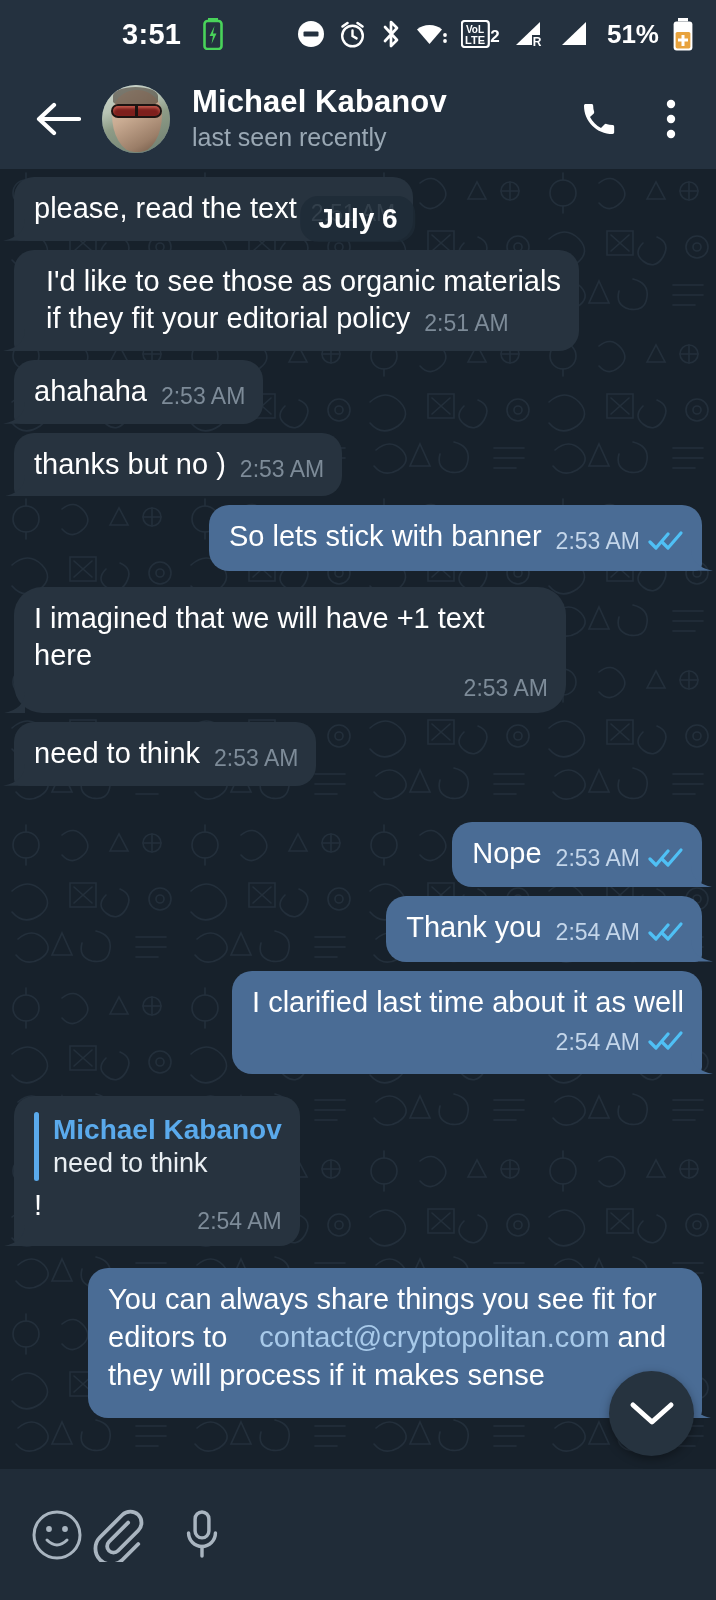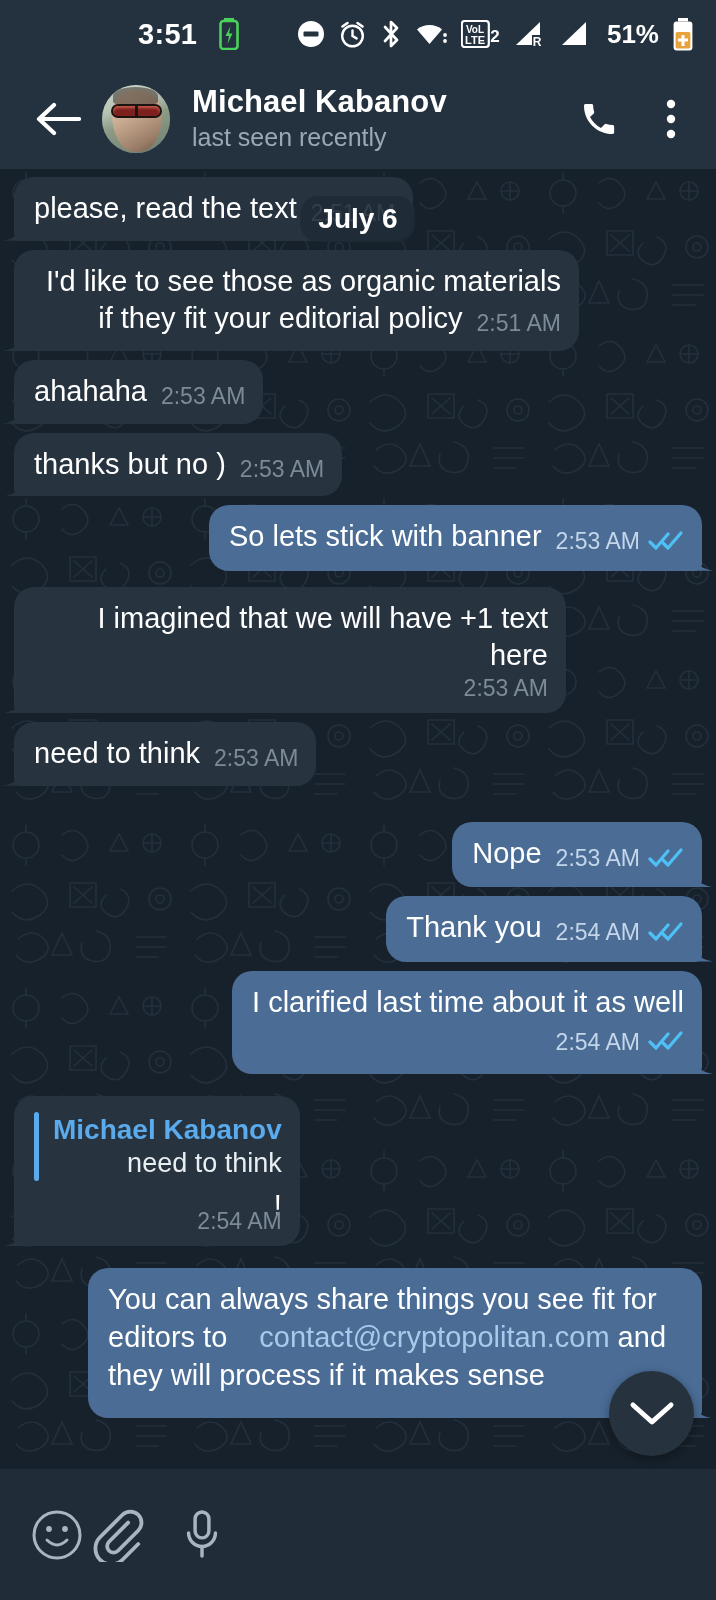--- a/index.html
+++ b/index.html
@@ -7,21 +7,21 @@
   body {
     font-family:"Liberation Sans", sans-serif;
     background:#16202a;
     -webkit-font-smoothing:antialiased;
   }
   .phone { position:relative; width:716px; height:1600px; overflow:hidden; background:#16202a; }
 
   
   .statusbar {
     position:absolute; top:0; left:0; width:716px; height:68px;
-    background:#24313f; display:flex; align-items:center; z-index:30;padding-left:16px;
+    background:#24313f; display:flex; align-items:center; z-index:30;
   }
   .sb-clock {
     color:#ffffff; font-size:29px; font-weight:600; letter-spacing:.3px;
     margin-left:122px;
   }
   .sb-leftbatt { margin-left:22px; display:flex; align-items:center; }
   .sb-right {
     margin-left:auto; margin-right:22px; display:flex; align-items:center; gap:13px;
   }
   .sb-pct { color:#fff; font-size:26px; font-weight:600; margin-left:4px; }
@@ -57,21 +57,21 @@
   
   .chat {
     position:absolute; top:169px; left:0; width:716px; height:1300px;
     background:#17212b; overflow:hidden; z-index:5;
   }
   .doodle { position:absolute; inset:0; opacity:.34; pointer-events:none; }
 
   .msgs { position:absolute; inset:0; padding:8px 0 0 0; }
 
   .row { display:flex; width:100%; padding:0 14px; margin-bottom:9px; position:relative; }
-  .row.in  { justify-content:flex-start;text-align:right; }
+  .row.in  { justify-content:flex-start; }
   .row.out { justify-content:flex-end; }
 
   .bubble {
     position:relative; max-width:590px; padding:13px 18px 13px 20px;
     border-radius:20px; color:#ffffff; font-size:29px; line-height:1.30;
     word-wrap:break-word;
   }
   .bubble.in  { background:#27333f; border-bottom-left-radius:7px; }
   .bubble.out { background:#4a6c95; border-bottom-right-radius:7px; }
 
@@ -323,21 +323,21 @@
               <span class="time">2:53 AM</span>
               <span class="ticks"><svg width="36" height="22" viewBox="0 0 36 22">
                   <path d="M2 13 L8 19 L20 5" fill="none" stroke="#4fc0f5" stroke-width="3.2" stroke-linecap="round" stroke-linejoin="round"></path>
                   <path d="M14 13 L20 19 L33 4" fill="none" stroke="#4fc0f5" stroke-width="3.2" stroke-linecap="round" stroke-linejoin="round"></path>
                 </svg></span>
             </span>
         </div>
       </div>
 
       <div class="row in">
-        <div class="bubble in" style="max-width:552px;">
+        <div class="bubble in" style="max-width:552px;border-radius:28px;">
           <span class="btext">I imagined that we will have +1 text here</span>
           <span class="meta block">
               <span class="time">2:53 AM</span>
             </span>
         </div>
       </div>
 
       <div class="row in" style="margin-bottom:36px;">
         <div class="bubble in">
           <span class="btext">need to think</span><span class="meta">

